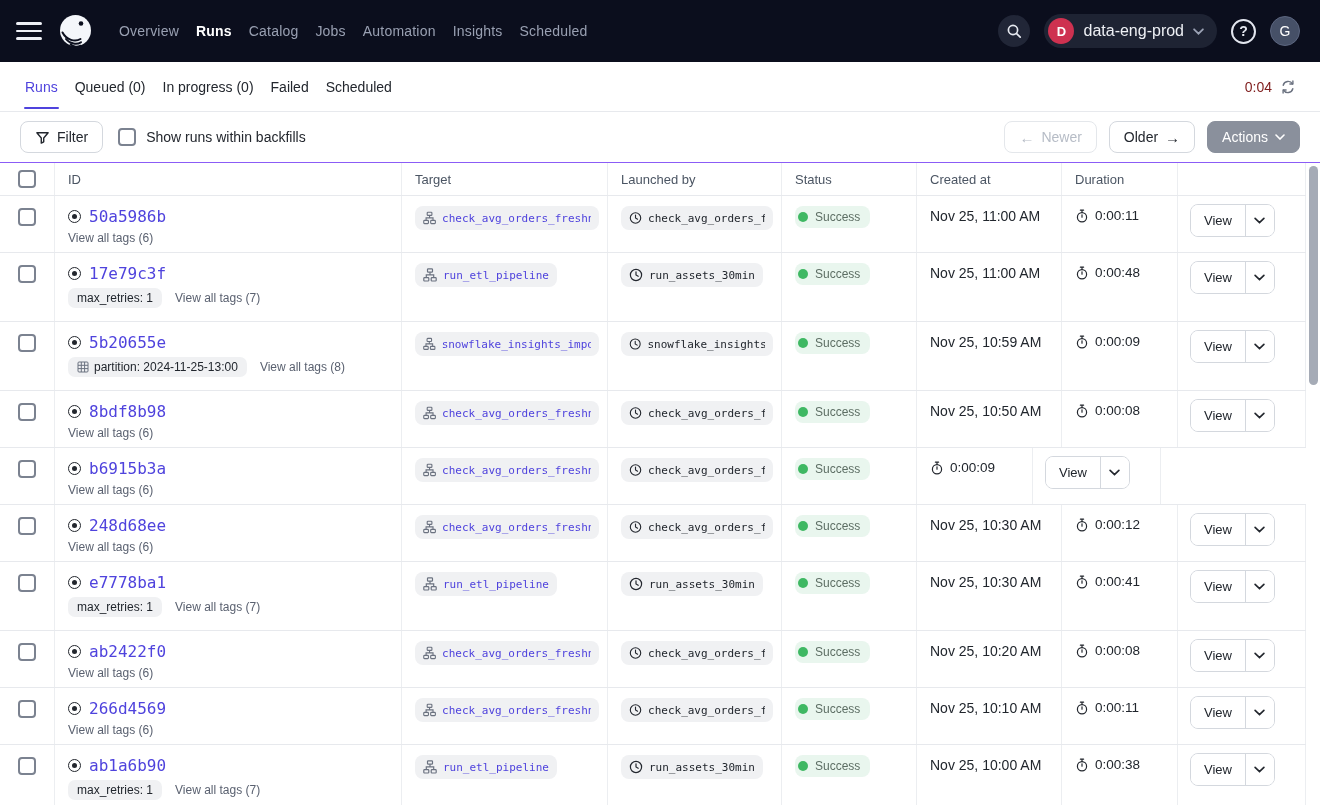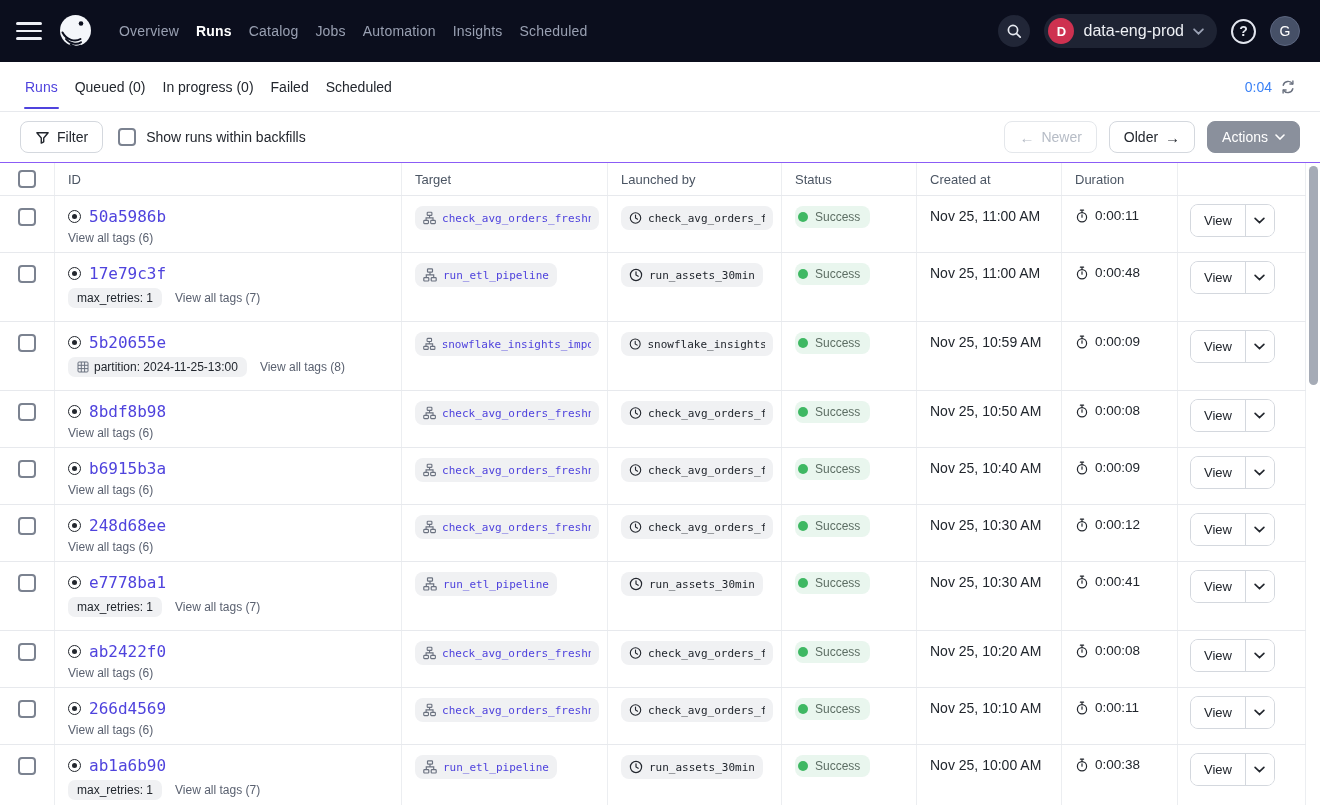--- a/index.html
+++ b/index.html
@@ -23,21 +23,21 @@
   .help-btn { width:25px; height:25px; border-radius:50%; border:2px solid #e3e6ef; color:#e3e6ef; background:none; font-size:14px; font-weight:700; display:flex; align-items:center; justify-content:center; cursor:pointer;}
   .avatar { width:30px; height:30px; border-radius:50%; background:#465067; border:1px solid #5c6680; color:#fff; font-size:14px; display:flex; align-items:center; justify-content:center; cursor:pointer;}
 
   
   .tabsrow { height:50px; border-bottom:1px solid #e7e9ed; display:flex; align-items:stretch; padding:0 24px; }
   .tabs { display:flex; column-gap:15px; }
   .tab { display:flex; align-items:center; position:relative; font-size:14px; color:#23272e; cursor:pointer; padding:0 1px; }
   .tab.active { color:#4f43dd; }
   .tab.active::after { content:""; position:absolute; left:0; right:0; bottom:2px; height:2px; border-radius:1px; background:#4f43dd; }
   .tabs-right { margin-left:auto; display:flex; align-items:center; gap:8px; }
-  .timer { font-size:14px; color:#3b82f6; }
+  .timer { font-size:14px; color:#7f1d1d; }
 
   
   .toolbar { height:51px; border-bottom:1px solid #8b5cf6; display:flex; align-items:center; padding:0 20px; }
   .btn { height:32px; border-radius:8px; border:1px solid #d4d8de; background:#fff; font-size:14px; color:#23272e; display:inline-flex; align-items:center; gap:7px; padding:0 14px; cursor:pointer; font-family:inherit;}
   .btn:disabled,.btn.disabled { color:#b6bcc6; border-color:#e4e7eb; cursor:default; }
   .btn.primary-gray { background:#8a909c; border-color:#8a909c; color:#fff; }
   .checkbox { width:18px; height:18px; border:2px solid #7b8290; border-radius:4px; background:#fff; display:block; cursor:pointer; flex:none;}
   .backfill { display:flex; align-items:center; gap:10px; margin-left:15px; font-size:14px; color:#23272e; }
   .toolbar-right { margin-left:auto; display:flex; align-items:center; gap:12px; }
   .arrow { font-size:15px; line-height:1; }
@@ -431,21 +431,20 @@
             <svg width="14" height="14" viewBox="0 0 14 14" fill="none" stroke="#23272e" stroke-width="1.2">
               <circle cx="7" cy="7" r="5.6"></circle>
               <path d="M7 3.8V7l2.2 1.3" stroke-linecap="round"></path>
             </svg>
             <span class="ptxt mono">check_avg_orders_f…</span>
           </span></div>
         <div class="td c-status"><span class="status-pill">
             <span class="status-dot"></span>
             <span class="status-txt">Success</span>
           </span></div>
-        <div class="td c-created"><span>Nov 25, 10:40 AM</span></div>
         <div class="td c-dur">
           <svg width="14" height="14" viewBox="0 0 14 14" fill="none" stroke="#23272e" stroke-width="1.2">
             <circle cx="7" cy="8.2" r="4.6"></circle>
             <path d="M7 5.8v2.4" stroke-linecap="round"></path>
             <path d="M5.4 1.2h3.2M7 1.2v2.2" stroke-linecap="round"></path>
           </svg>
           <span>0:00:09</span>
         </div>
         <div class="td c-act"><div class="split">
             <button class="view-btn">View</button>

